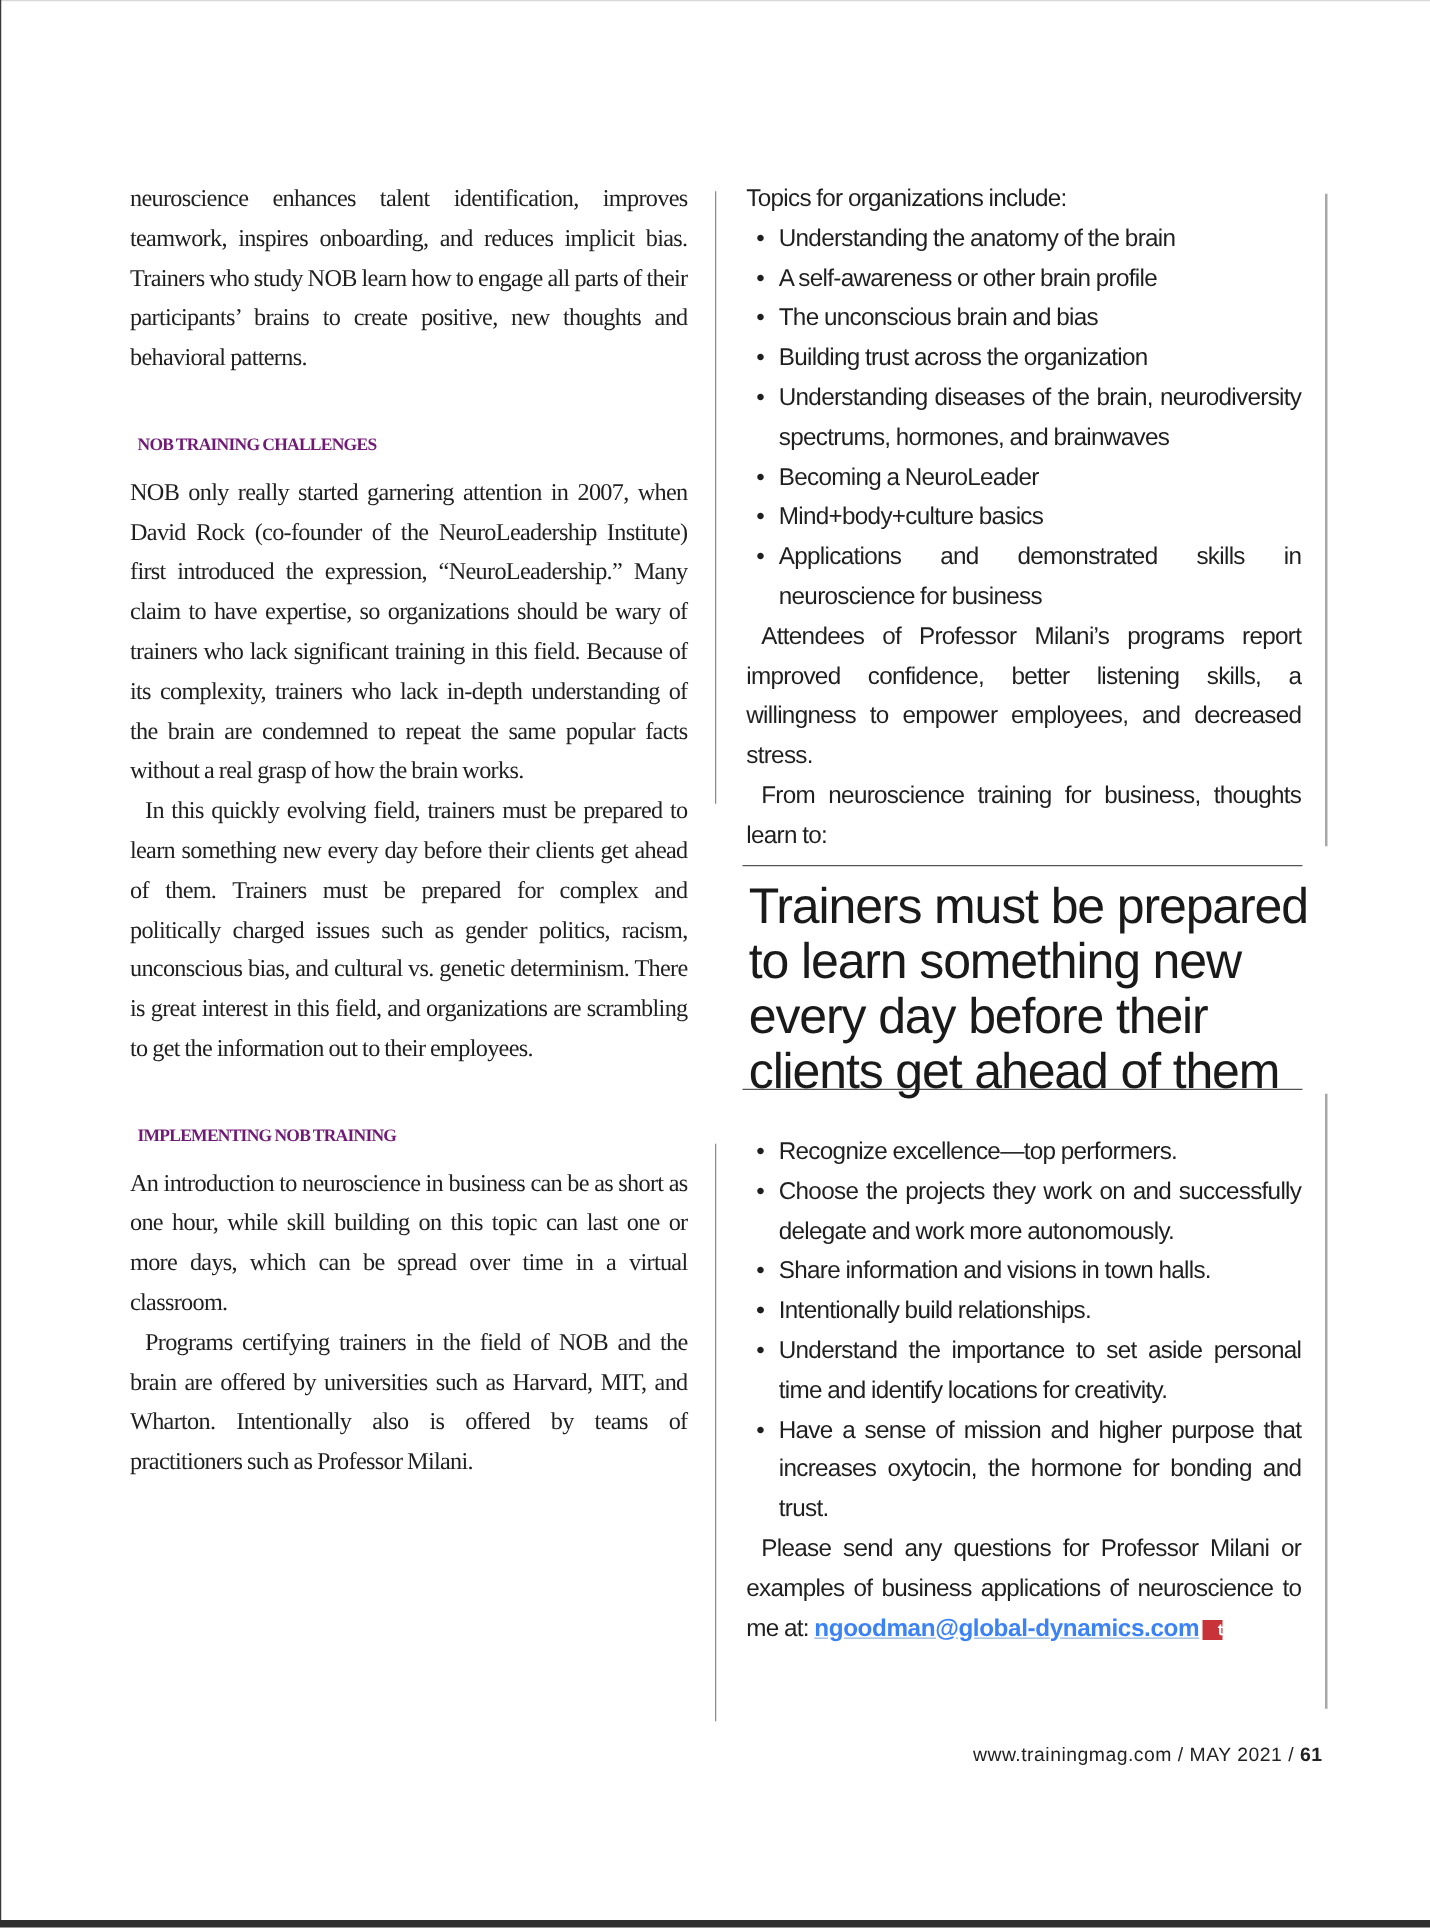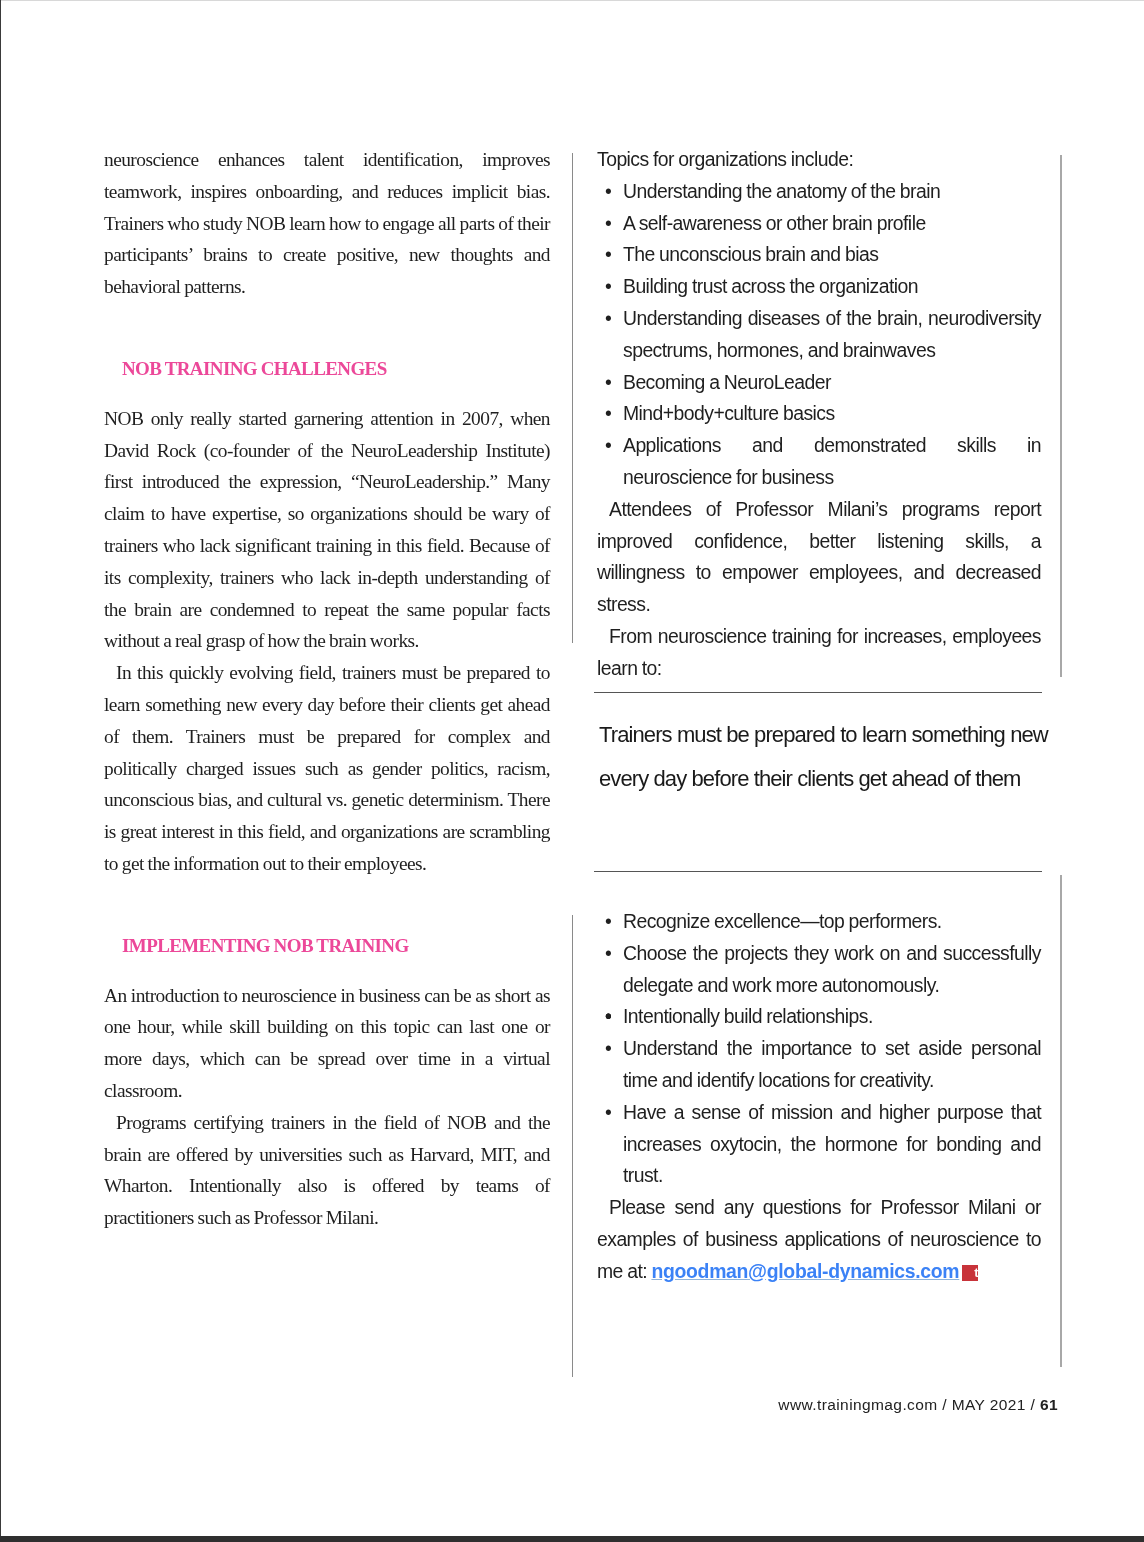--- a/index.html
+++ b/index.html
@@ -30,24 +30,24 @@
       line-height: 31.8px;
       letter-spacing: -0.55px;
       word-spacing: -0.5px;
     }
     .col-left { left: 104px; top: 144px; width: 446px; font-family: Liberation Serif, serif; }
     .col-right { left: 597px; top: 144px; width: 444px; }
     p { margin: 0; text-align: justify; text-align-last: left; }
     p.indent { text-indent: 12px; }
     .gap { height: 32px; }
     h2.section-heading {
-      margin: 18px;
-      font-size: 19px;
+      margin: 6px;
+      font-size: 14px;
       font-weight: bold;
-      color: #ec4899;
+      color: #701a75;
       letter-spacing: -0.6px;
       line-height: 31.8px;
       height: 31.8px;
     }
     ul.bullets {
       list-style: none;
       margin: 0;
       padding: 0;
     }
     ul.bullets li {
@@ -68,23 +68,23 @@
       position: absolute; left: 1060px; width: 2px; background: #a8a8a8;
     }
     .pull-quote-block {
       position: absolute;
       left: 594px; top: 692px; width: 448px; height: 178px;
       border-top: 1px solid #555;
       border-bottom: 1px solid #555;
     }
     .pull-quote-text {
       position: absolute;
-      left: 5px; top: 20px;
+      left: 5px; top: 10px;
       width: 460px;
-      font-size: 22px;
+      font-size: 40px;
       line-height: 44px;
       letter-spacing: -0.9px;
       color: #1a1a1a;
     }
     .col-right-lower { left: 597px; top: 906px; width: 444px; }
     a.email-link {
       font-weight: bold;
       color: #3b82f6;
       text-decoration: underline;
       text-decoration-color: #8fb3d9;
@@ -143,32 +143,32 @@
     <li><span class="bullet">•</span><span>Understanding the anatomy of the brain</span></li>
     <li><span class="bullet">•</span><span>A self-awareness or other brain profile</span></li>
     <li><span class="bullet">•</span><span>The unconscious brain and bias</span></li>
     <li><span class="bullet">•</span><span>Building trust across the organization</span></li>
     <li><span class="bullet">•</span><span>Understanding diseases of the brain, neurodiversity spectrums, hormones, and brainwaves</span></li>
     <li><span class="bullet">•</span><span>Becoming a NeuroLeader</span></li>
     <li><span class="bullet">•</span><span>Mind+body+culture basics</span></li>
     <li><span class="bullet">•</span><span>Applications and demonstrated skills in neuroscience for business</span></li>
   </ul>
   <p class="indent">Attendees of Professor Milani’s programs report improved confidence, better listening skills, a willingness to empower employees, and decreased stress.</p>
-  <p class="indent">From neuroscience training for increases, employees learn to:</p>
+  <p class="indent">From neuroscience training for business, thoughts learn to:</p>
 </div>
 
 <div class="pull-quote-block">
   <div class="pull-quote-text">Trainers must be prepared to learn something new every day before their clients get ahead of them</div>
 </div>
 
 <div class="col col-right-lower">
   <ul class="bullets">
     <li><span class="bullet">•</span><span>Recognize excellence—top performers.</span></li>
     <li><span class="bullet">•</span><span>Choose the projects they work on and successfully delegate and work more autonomously.</span></li>
-    <li><span class="bullet">•</span></li>
+    <li><span class="bullet">•</span><span>Share information and visions in town halls.</span></li>
     <li><span class="bullet">•</span></li>
     <li><span class="bullet">•</span><span>Intentionally build relationships.</span></li>
     <li><span class="bullet">•</span><span>Understand the importance to set aside personal time and identify locations for creativity.</span></li>
     <li><span class="bullet">•</span><span>Have a sense of mission and higher purpose that increases oxytocin, the hormone for bonding and trust.</span></li>
   </ul>
   <p class="indent"><span>Please send any questions for Professor Milani or examples of business applications of neuroscience to me at: </span><a class="email-link">ngoodman@global-dynamics.com</a><span class="end-mark">t</span></p>
 </div>
 
 <div class="folio">
   <span>www.trainingmag.com / MAY 2021 / </span><span class="page-num">61</span>

